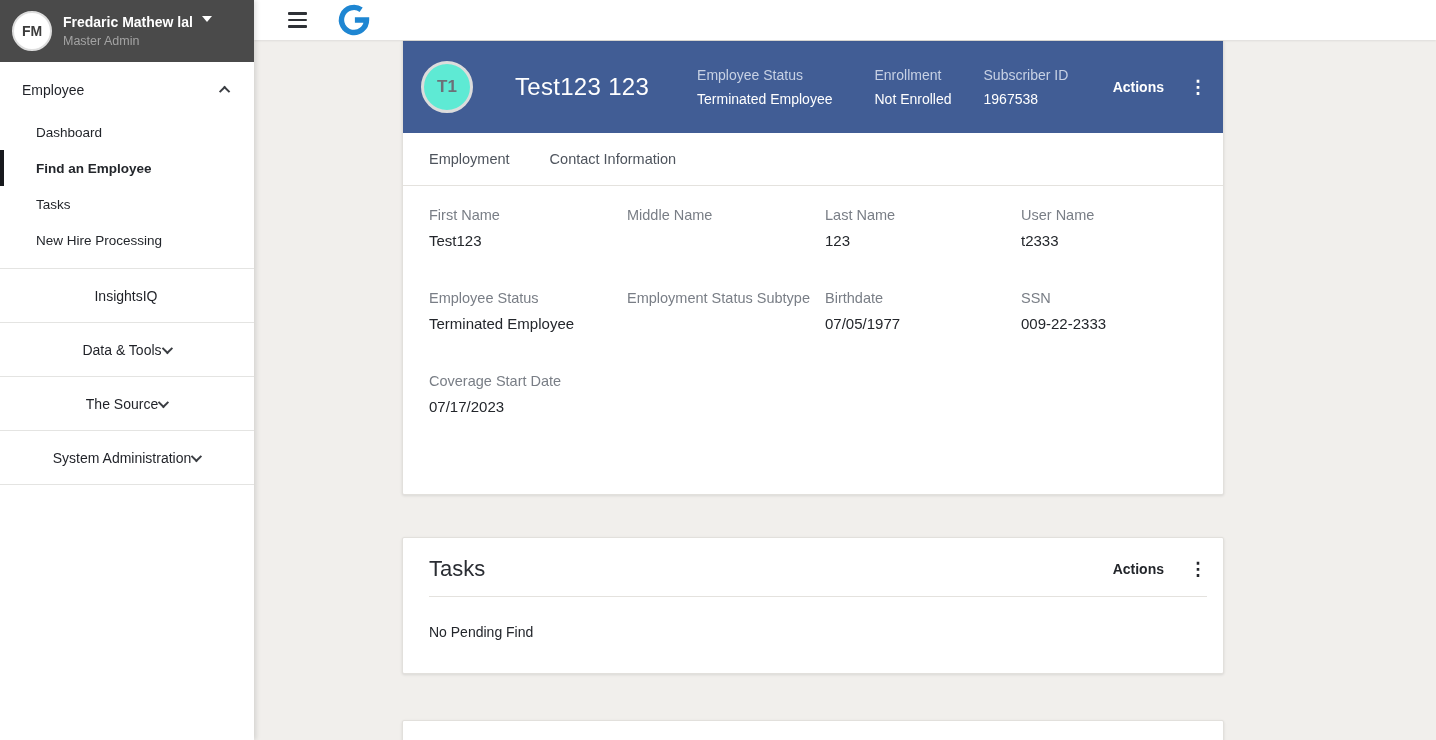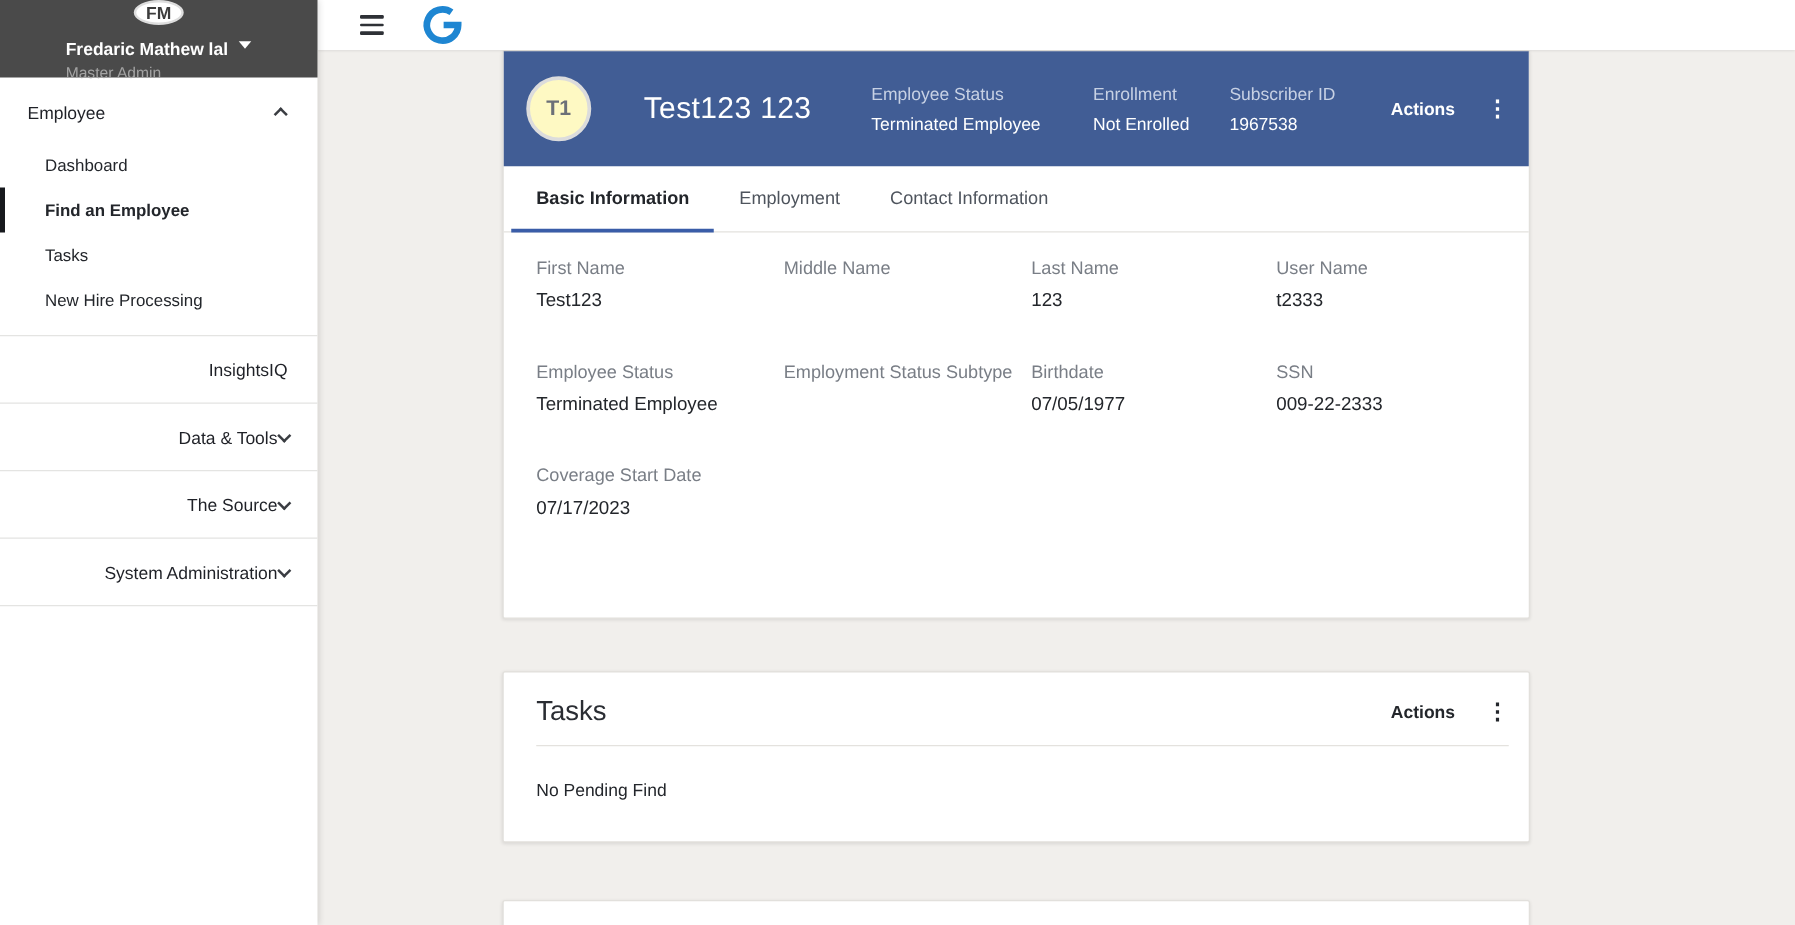--- a/index.html
+++ b/index.html
@@ -4,34 +4,34 @@
 <style>
   * { margin:0; padding:0; box-sizing:border-box; }
   html,body { width:1436px; height:740px; overflow:hidden; background:#f1efec;
               font-family:"Liberation Sans", sans-serif; }
   .app { display:flex; width:100%; height:100%; }
 
   
   .sidebar { width:254px; min-width:254px; background:#ffffff; position:relative; z-index:3;
              box-shadow:2px 0 5px rgba(0,0,0,.12); display:flex; flex-direction:column; }
   .user-box { background:#4a4a4a; height:62px; display:flex; align-items:center; gap:11px;
-              padding:0 12px; cursor:pointer;flex-direction:column; }
+              padding:0 12px; cursor:pointer; }
   .avatar { width:40px; height:40px; min-width:40px; border-radius:50%; background:#fff;
             border:2px solid #dedede; color:#3c3c3c; display:flex; align-items:center;
             justify-content:center; font-size:14px; font-weight:700; }
   .user-name { color:#fff; font-size:14px; font-weight:700; display:flex; align-items:flex-start; gap:9px; }
   .caret { width:0; height:0; border-left:5px solid transparent; border-right:5px solid transparent;
            border-top:6px solid #ffffff; margin-top:2px; }
   .user-role { color:#a3a3a3; font-size:12.5px; margin-top:4px; font-weight:400; }
 
   nav { flex:1; padding-top:4px; }
   .nav-group { border-bottom:1px solid #e4e4e2; padding-bottom:10px; }
   .nav-parent { height:48px; display:flex; align-items:center; justify-content:space-between;
                 padding:0 24px 0 22px; font-size:14px; color:#1f2127; font-weight:500; cursor:pointer; }
-  .nav-link { height:54px; display:flex; align-items:center; justify-content:flex-end;
+  .nav-link { height:54px; display:flex; align-items:center; justify-content:center;
               padding:0 24px 0 22px; font-size:14px; color:#1f2127; font-weight:500; cursor:pointer;
               border-bottom:1px solid #e4e4e2; }
   .nav-sub { height:36px; display:flex; align-items:center; padding-left:36px; font-size:13.5px;
              color:#23262b; cursor:pointer; }
   .nav-sub.active { border-left:4px solid #17191d; padding-left:32px; font-weight:700; }
   .chev { width:8px; height:8px; border-right:2px solid #3a3d42; border-bottom:2px solid #3a3d42;
           display:inline-block; }
   .chev.down { transform:rotate(45deg) translateY(-2px); }
   .chev.up   { transform:rotate(-135deg) translateY(-2px); }
 
@@ -44,21 +44,21 @@
   .hamburger span { width:19px; height:2.5px; background:#2e3136; border-radius:1px; }
   .logo { display:flex; align-items:center; }
 
   .content { flex:1; padding-left:148px; overflow:hidden; }
   .card { width:822px; background:#ffffff; border:1px solid #e2e0dc; border-radius:2px;
           box-shadow:0 1px 3px rgba(0,0,0,.10); }
 
   
   .emp-header { background:#415d95; height:92px; display:flex; align-items:center;
                 padding:0 16px 0 18px; color:#ffffff; }
-  .emp-avatar { width:52px; height:52px; min-width:52px; border-radius:50%; background:#fef9c3;
+  .emp-avatar { width:52px; height:52px; min-width:52px; border-radius:50%; background:#5eead4;
                 border:3px solid #dcdcdc; color:#6c7078; font-size:17px; font-weight:600;
                 display:flex; align-items:center; justify-content:center; }
   .emp-name { font-size:24px; font-weight:500; margin-left:42px; letter-spacing:.3px; white-space:nowrap; }
   .stat { display:flex; flex-direction:column; gap:8px; white-space:nowrap; }
   .stat.s1 { margin-left:48px; } .stat.s2 { margin-left:42px; } .stat.s3 { margin-left:32px; }
   .stat-label { font-size:14px; color:#c7d1e4; }
   .stat-value { font-size:14px; color:#ffffff; }
   .actions { display:flex; align-items:center; gap:25px; cursor:pointer; font-size:14px; font-weight:700; }
   .actions.light { margin-left:auto; color:#ffffff; }
   .actions.dark  { color:#23262b; }
@@ -166,21 +166,20 @@
             <div class="stat-value">1967538</div>
           </div>
 
           <div class="actions light">
             <span>Actions</span>
             <span class="dots">⋮</span>
           </div>
         </div>
 
         <div class="tabs">
-          <div class="tab active">Basic Information</div>
           <div class="tab">Employment</div>
           <div class="tab">Contact Information</div>
         </div>
 
         <div class="fields">
           <div class="field">
             <div class="field-label">First Name</div>
             <div class="field-value">Test123</div>
           </div>
           <div class="field">

